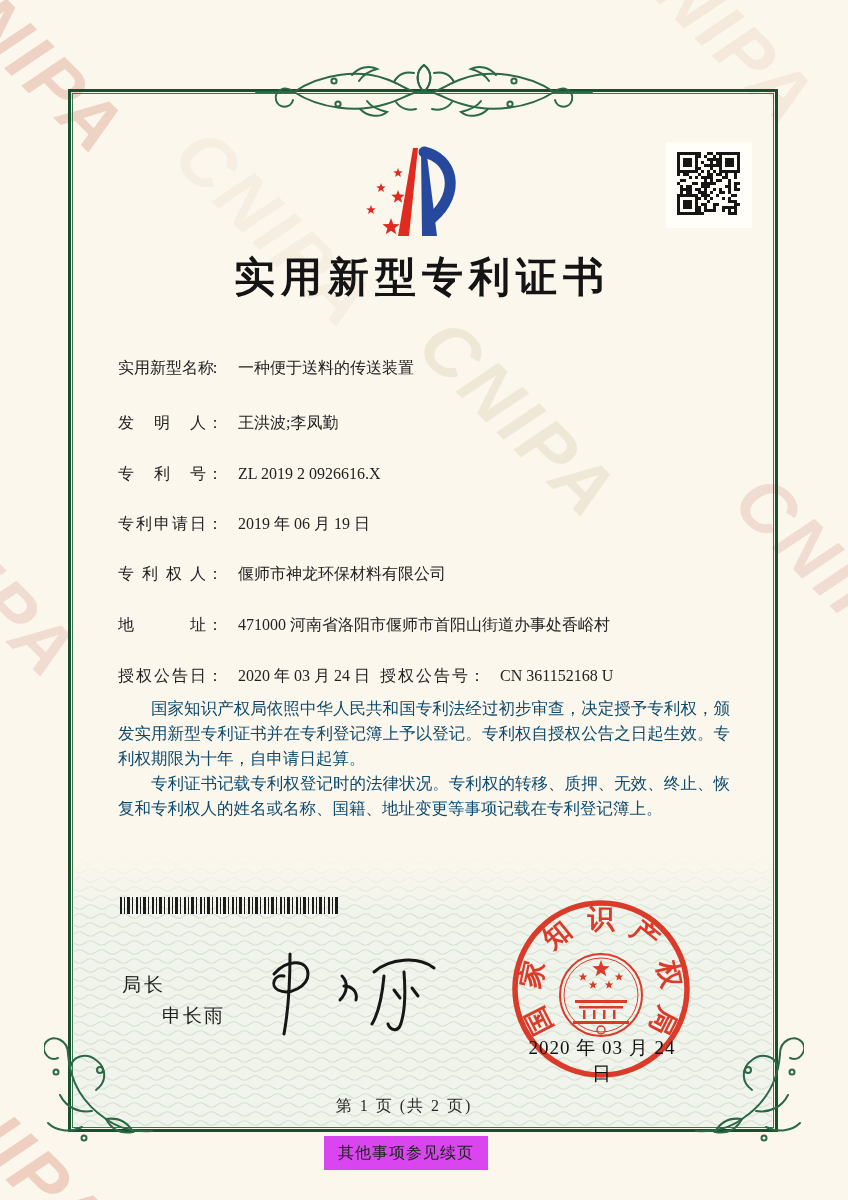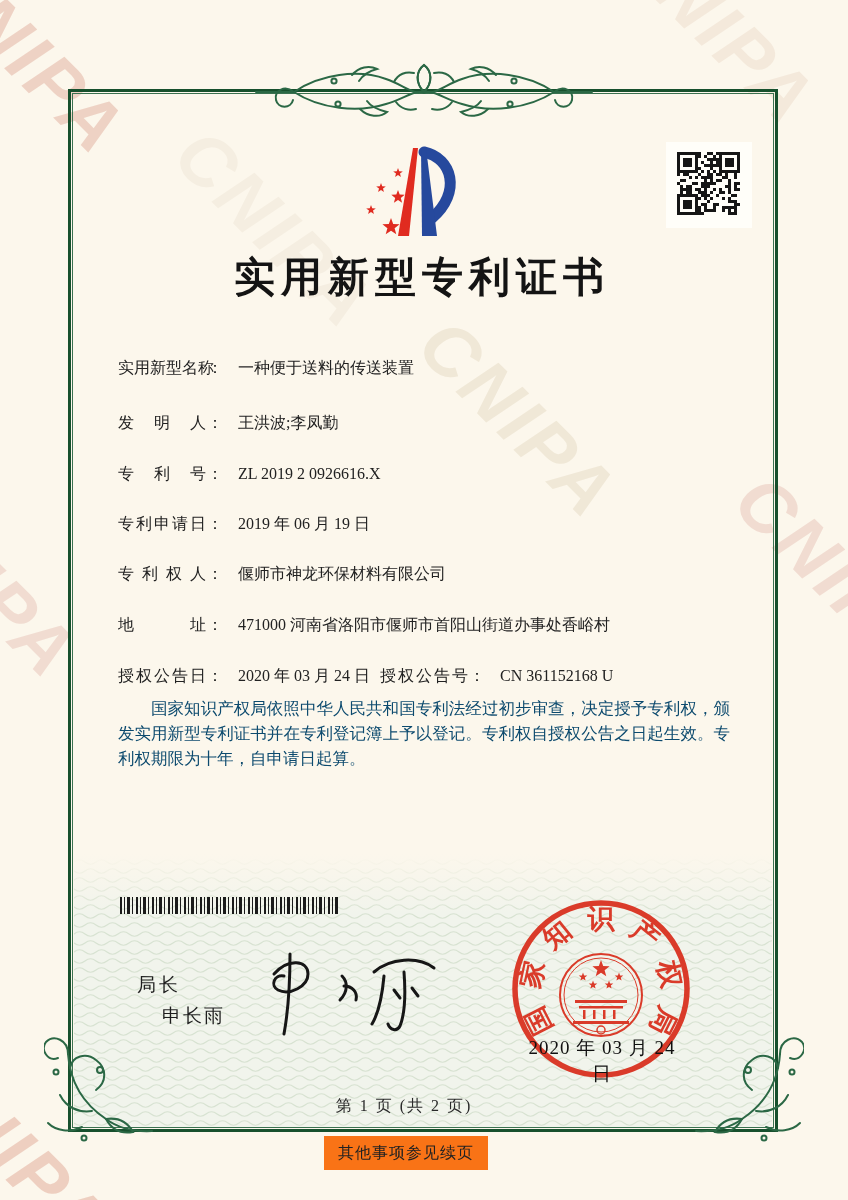--- a/index.html
+++ b/index.html
@@ -37,29 +37,29 @@
   .paras{left:118px;top:696px;width:612px;font-size:16.5px;line-height:25px;color:#0c4a6e;text-align:justify;}
   .paras p{margin:0;text-indent:2em;}
 
   .barcode{left:120px;top:897px;width:219px;height:17px;
      background:repeating-linear-gradient(90deg,
        #1b1b1b 0 2px, rgba(0,0,0,0) 2px 4px,
        #1b1b1b 4px 5px, rgba(0,0,0,0) 5px 7px,
        #1b1b1b 7px 10px, rgba(0,0,0,0) 10px 12px,
        #1b1b1b 12px 13px, rgba(0,0,0,0) 13px 16px);}
 
-  .signer-title{left:122px;top:972px;font-size:19px;color:#1e1e1e;letter-spacing:3px;margin-left:15px;}
+  .signer-title{left:122px;top:972px;font-size:19px;color:#1e1e1e;letter-spacing:3px;}
   .signer-name{left:122px;top:1003px;font-size:19px;color:#1e1e1e;letter-spacing:2px;margin-left:40px;}
 
   .seal-date{left:523px;top:1035px;width:158px;text-align:center;font-size:19px;color:#101010;letter-spacing:1px;}
   .seal-char{fill:#d92c1a;font-size:27px;font-weight:700;text-anchor:middle;
              font-family:"Liberation Serif","DejaVu Serif",serif;}
 
   .page-footer{left:50px;top:1096px;width:708px;text-align:center;font-size:16px;letter-spacing:2px;color:#2a2a2a;}
-  .cont-box{left:324px;top:1136px;width:164px;height:34px;background:#f97316;
+  .cont-box{left:324px;top:1136px;width:164px;height:34px;background:#d946ef;
             display:flex;align-items:center;justify-content:center;}
   .cont-text{font-size:16px;color:#222;letter-spacing:1px;}
 </style>
 </head>
 <body>
 
 <div class="page">
 
   <span class="wm" style="left:-30px;top:-62px;color:#eed2c4;">CNIPA</span>
   <span class="wm" style="left:660px;top:-92px;color:#f4e9db;">CNIPA</span>
@@ -444,20 +444,21 @@
           <span>权</span>
           <span>公</span>
           <span>告</span>
           <span>号</span>
         </span><span class="fcolon">：</span><span class="fvalue">CN 361152168 U</span>
     </span>
   </div>
 
   <div class="abs paras">
     <p>国家知识产权局依照中华人民共和国专利法经过初步审查，决定授予专利权，颁发实用新型专利证书并在专利登记簿上予以登记。专利权自授权公告之日起生效。专利权期限为十年，自申请日起算。</p>
+    <p>专利证书记载专利权登记时的法律状况。专利权的转移、质押、无效、终止、恢复和专利权人的姓名或名称、国籍、地址变更等事项记载在专利登记簿上。</p>
   </div>
 
   <div class="abs barcode"></div>
 
   <div class="abs signer-title">局长</div>
   <div class="abs signer-name">申长雨</div>
 
   <svg class="abs" style="left:246px;top:942px;" width="200" height="100" viewBox="0 0 200 100">
     <g stroke="#161616" fill="none" stroke-width="3" stroke-linecap="round" stroke-linejoin="round">
       <path d="M28,32 c14,-16 34,-14 34,0 c0,12 -18,22 -30,16 c-8,-4 -4,-16 6,-14"></path>

